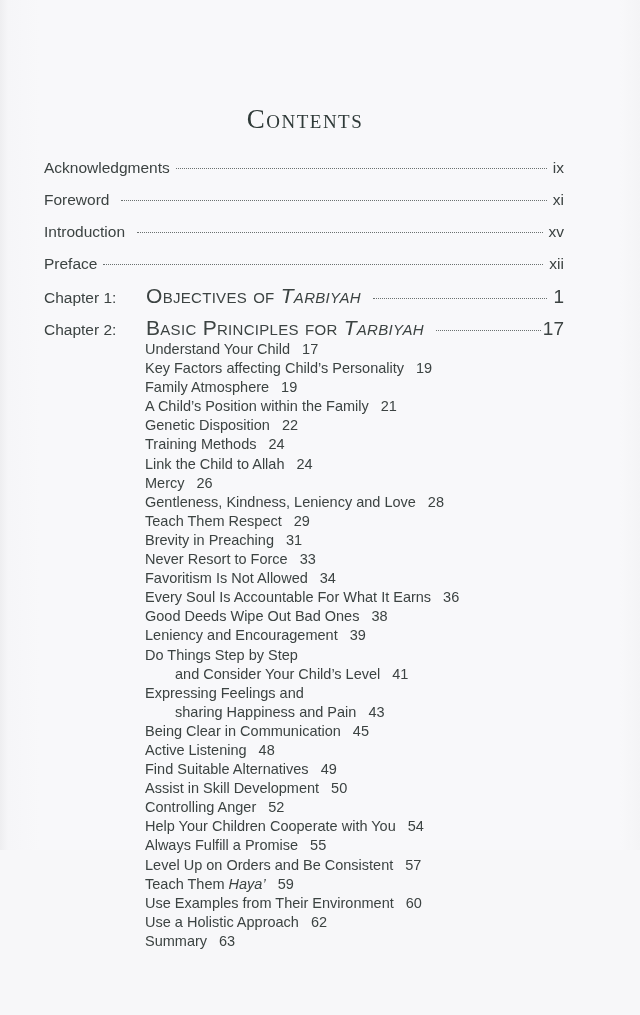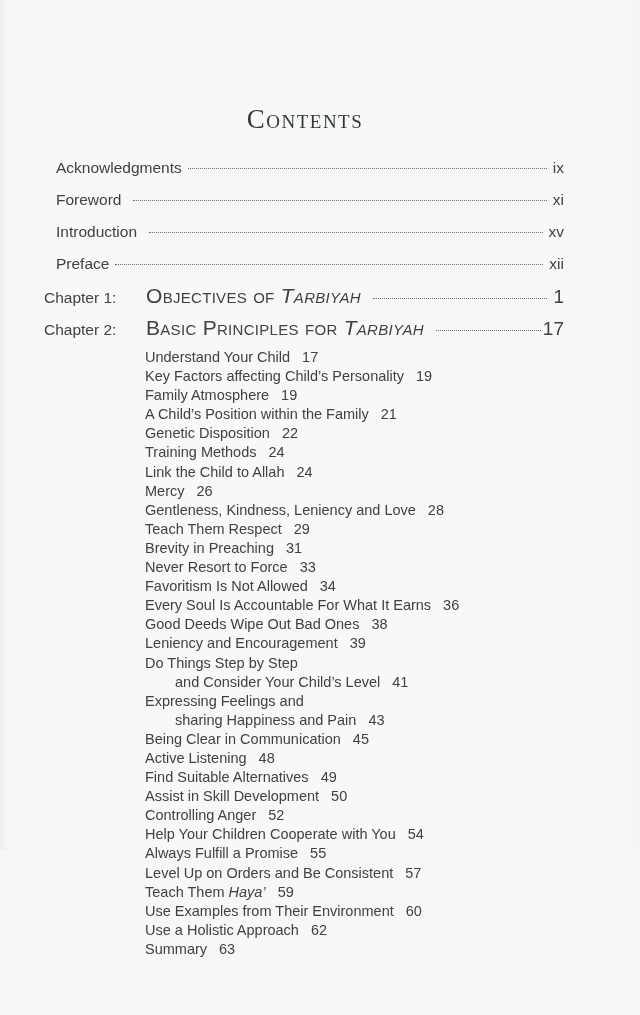--- a/index.html
+++ b/index.html
@@ -42,21 +42,20 @@
     .toc-row {
       display: flex;
       align-items: baseline;
       height: 32px;
       font-size: 15.5px;
       line-height: 24px;
       white-space: nowrap;
     }
     .toc-row .label {
       flex: 0 0 auto;
-      margin-left: 12px;
     }
     .toc-row .chap-num {
       flex: 0 0 102px;
     }
     .toc-row .chap-title {
       flex: 0 0 auto;
       font-variant: small-caps;
       font-size: 21px;
       letter-spacing: 0.3px;
     }
@@ -74,21 +73,21 @@
     .toc-row .page-num {
       flex: 0 0 auto;
       text-align: left;
     }
     .toc-row.chapter .page-num {
       font-size: 19px;
     }
     .sub-list {
       position: absolute;
       left: 145px;
-      top: 348px;
+      top: 340px;
       width: 440px;
     }
     .sub-item {
       height: 19.1px;
       line-height: 19px;
       font-size: 14.5px;
       white-space: nowrap;
     }
     .sub-item .num {
       margin-left: 12px;

